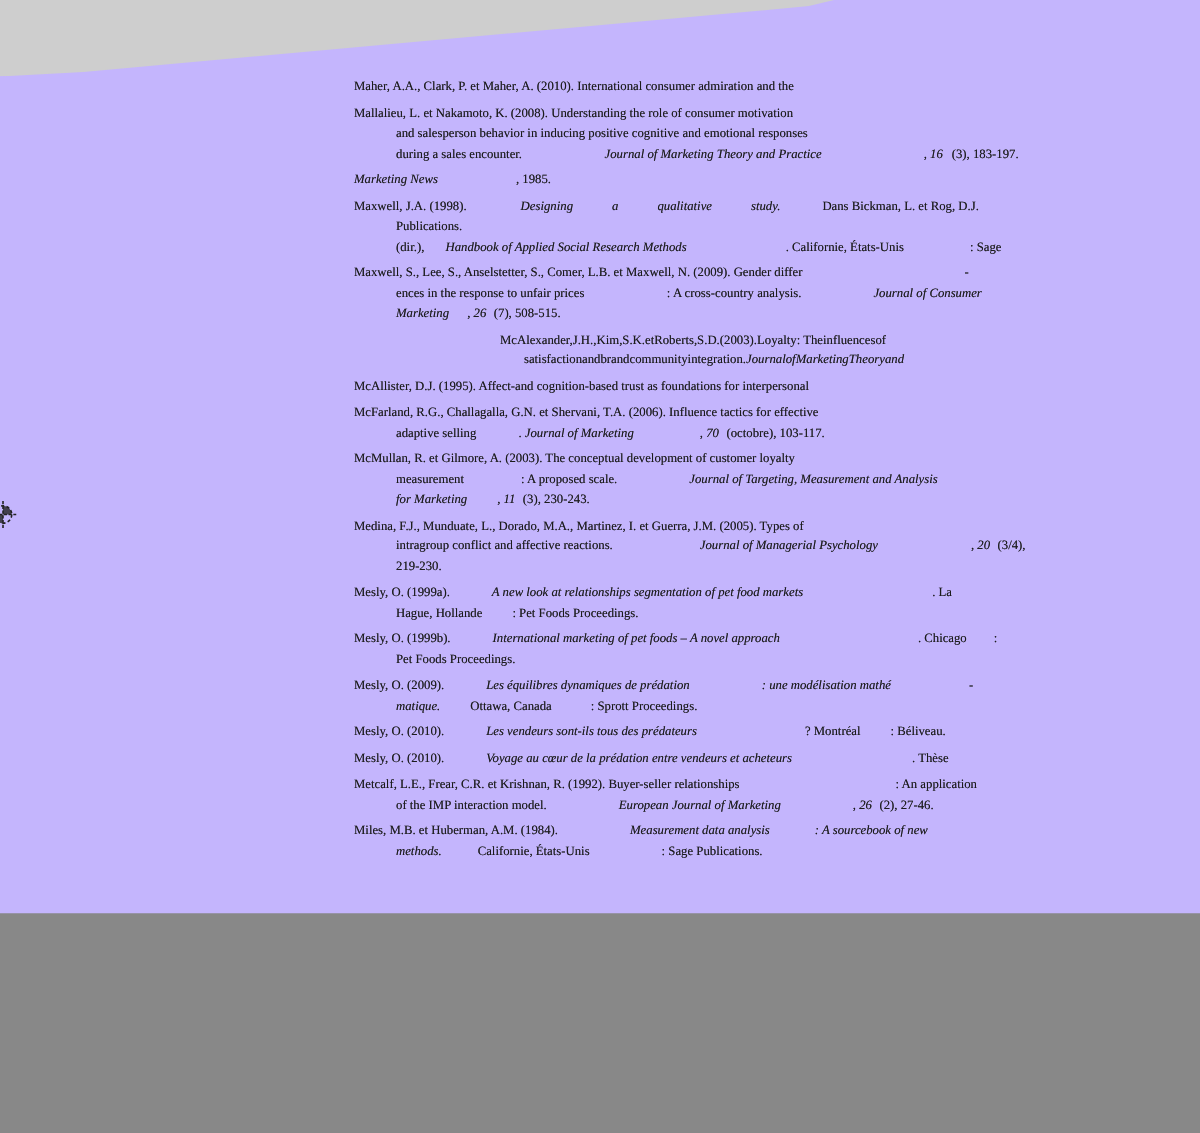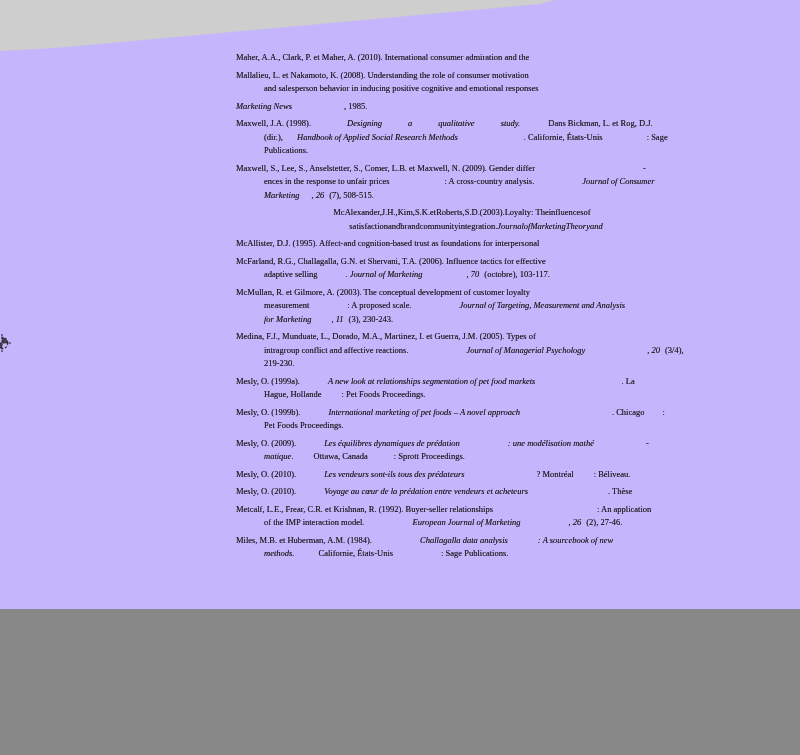--- a/index.html
+++ b/index.html
@@ -70,28 +70,29 @@
     <path d="M8.5,8.5 L8.5,14 A5.5,5.5 0 0 1 3,8.5 Z" fill="#222" opacity="0.8"></path>
   </svg>
 
   <div class="refs">
       <div class="ref">
         <div class="ref-line"><span>Maher, A.A., Clark, P. et Maher, A. (2010). International consumer admiration and the</span></div>
       </div>
       <div class="ref">
         <div class="ref-line"><span>Mallalieu, L. et Nakamoto, K. (2008). Understanding the role of consumer motivation</span></div>
         <div class="ref-line ind"><span>and salesperson behavior in inducing positive cognitive and emotional responses</span></div>
+        <div class="ref-line ind"><span>during a sales encounter.</span><span class="gap" style="width: 55px;"></span><span class="it">Journal of Marketing Theory and Practice</span><span class="gap" style="width: 68px;"></span><span>, </span><span class="it">16</span><span class="gap" style="width: 6px;"></span><span>(3), 183-197.</span></div>
       </div>
       <div class="ref">
         <div class="ref-line"><span class="it">Marketing News</span><span class="gap" style="width: 52px;"></span><span>, 1985.</span></div>
       </div>
       <div class="ref">
         <div class="ref-line"><span>Maxwell, J.A. (1998).</span><span class="gap" style="width: 36px;"></span><span class="it">Designing</span><span class="gap" style="width: 26px;"></span><span class="it">a</span><span class="gap" style="width: 26px;"></span><span class="it">qualitative</span><span class="gap" style="width: 26px;"></span><span class="it">study.</span><span class="gap" style="width: 28px;"></span><span>Dans Bickman, L. et Rog, D.J.</span></div>
+        <div class="ref-line ind"><span>Publications.</span></div>
         <div class="ref-line ind"><span>(dir.), </span><span class="gap" style="width: 12px;"></span><span class="it">Handbook of Applied Social Research Methods</span><span class="gap" style="width: 66px;"></span><span>. Californie, États-Unis</span><span class="gap" style="width: 44px;"></span><span>: Sage</span></div>
-        <div class="ref-line ind"><span>Publications.</span></div>
       </div>
       <div class="ref">
         <div class="ref-line"><span>Maxwell, S., Lee, S., Anselstetter, S., Comer, L.B. et Maxwell, N. (2009). Gender differ</span><span class="gap" style="width: 108px;"></span><span>-</span></div>
         <div class="ref-line ind"><span>ences in the response to unfair prices</span><span class="gap" style="width: 55px;"></span><span>: A cross-country analysis.</span><span class="gap" style="width: 48px;"></span><span class="it">Journal of Consumer</span></div>
         <div class="ref-line ind"><span class="it">Marketing</span><span class="gap" style="width: 12px;"></span><span>, </span><span class="it">26</span><span class="gap" style="width: 5px;"></span><span>(7), 508-515.</span></div>
       </div>
       <div class="ref">
         <div class="ref-line sb">
           <span>McAlexander,</span>
           <span>J.H.,</span>
@@ -152,21 +153,21 @@
         <div class="ref-line"><span>Mesly, O. (2010).</span><span class="gap" style="width: 28px;"></span><span class="it">Les vendeurs sont-ils tous des prédateurs</span><span class="gap" style="width: 72px;"></span><span>? Montréal</span><span class="gap" style="width: 20px;"></span><span>: Béliveau.</span></div>
       </div>
       <div class="ref">
         <div class="ref-line"><span>Mesly, O. (2010).</span><span class="gap" style="width: 28px;"></span><span class="it">Voyage au cœur de la prédation entre vendeurs et acheteurs</span><span class="gap" style="width: 80px;"></span><span>. Thèse</span></div>
       </div>
       <div class="ref">
         <div class="ref-line"><span>Metcalf, L.E., Frear, C.R. et Krishnan, R. (1992). Buyer-seller relationships</span><span class="gap" style="width: 104px;"></span><span>: An application</span></div>
         <div class="ref-line ind"><span>of the IMP interaction model.</span><span class="gap" style="width: 48px;"></span><span class="it">European Journal of Marketing</span><span class="gap" style="width: 48px;"></span><span>, </span><span class="it">26</span><span class="gap" style="width: 5px;"></span><span>(2), 27-46.</span></div>
       </div>
       <div class="ref">
-        <div class="ref-line"><span>Miles, M.B. et Huberman, A.M. (1984).</span><span class="gap" style="width: 48px;"></span><span class="it">Challagalla data analysis</span><span class="gap" style="width: 30px;"></span><span class="it">: A sourcebook of new</span></div>
+        <div class="ref-line"><span>Miles, M.B. et Huberman, A.M. (1984).</span><span class="gap" style="width: 48px;"></span><span class="it">Measurement data analysis</span><span class="gap" style="width: 30px;"></span><span class="it">: A sourcebook of new</span></div>
         <div class="ref-line ind"><span class="it">methods.</span><span class="gap" style="width: 24px;"></span><span>Californie, États-Unis</span><span class="gap" style="width: 48px;"></span><span>: Sage Publications.</span></div>
       </div>
     </div>
 
   <svg class="frog" viewBox="0 0 60 56">
     <path fill="#b2b2b2" d="M31,4 c5,-3 12,-2 15,2 c3,3 4,7 2,10 c5,2 8,7 7,12 c4,2 4,7 0,9 c-1,4 -5,7 -10,7 c-1,3 -5,5 -8,3 c-2,3 -7,3 -9,0 c-4,2 -8,0 -9,-4 c-4,-1 -6,-5 -5,-9 c-4,-3 -4,-9 0,-12 c-1,-5 2,-9 6,-10 c2,-5 7,-9 11,-8 z"></path>
     <path stroke="#b2b2b2" stroke-width="2.2" fill="none" stroke-linecap="round" d="M14,41 C12,47 9,51 5,53 M21,43 C20,49 18,52 16,54 M35,45 C36,49 34,52 31,54 M45,41 C48,46 51,48 56,48"></path>
     <path fill="#b2b2b2" d="M24,6 l4,-5 2,5 z M38,3 l5,-3 0,6 z"></path>
   </svg>
   <div class="page-num">196</div>

